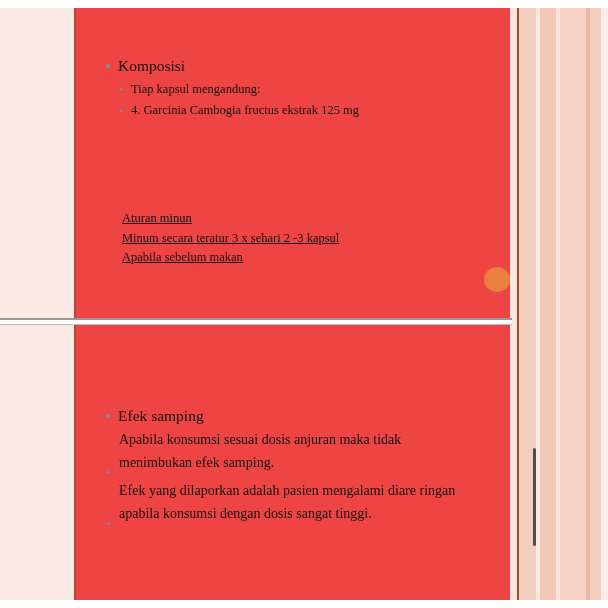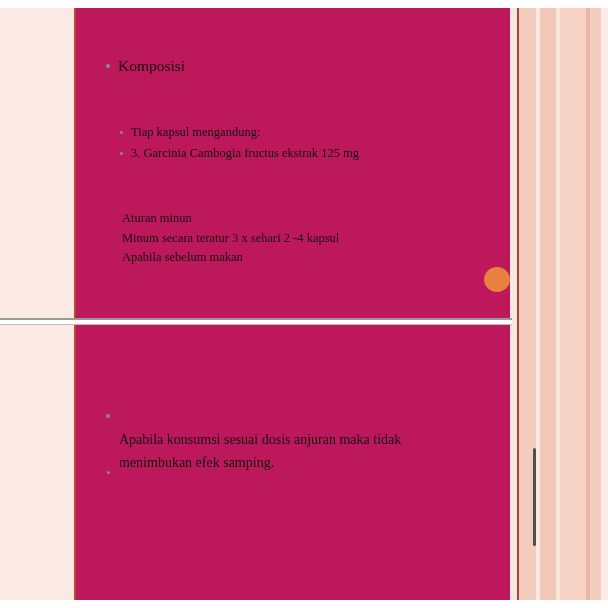--- a/index.html
+++ b/index.html
@@ -21,41 +21,41 @@
       #f2c9b8 30px, #f2c9b8 46px,
       #fae5dc 46px, #fae5dc 50px,
       #f5d2c3 50px, #f5d2c3 76px,
       #e9b9a7 76px, #e9b9a7 80px,
       #f3cdbd 80px, #f3cdbd 91px,
       #fbece6 91px, #fbece6 98px);
   }
   .dark-bar { position:absolute; left:533px; top:448px; width:3px; height:98px; background:#4f4f4f; border-radius:2px; }
 
   
-  .slide  { position:absolute; left:76px; width:434px; background:#be185d; }
+  .slide  { position:absolute; left:76px; width:434px; background:#ef4444; }
   .slide1 { top:8px;   height:310px; }
   .slide2 { top:325px; height:275px; }
   .separator {
     position:absolute; left:0; top:318px; width:512px; height:7px;
     background:#ffffff; border-top:2px solid #9a9a9a; border-bottom:1px solid #bcbcbc;
     box-sizing:border-box;
   }
 
   .row { display:flex; align-items:flex-start; }
   .bullet { flex:none; border-radius:50%; background:#7b8ea0; }
   .bullet.lg { width:4px; height:4px; margin:9px 8px 0 0; }
   .bullet.sm { width:3px; height:3px; margin:9px 8px 0 0; }
 
   .heading  { font-size:15.5px; line-height:22px; }
   .h1row    { position:absolute; left:30px; top:47px; }
-  .sublist  { position:absolute; left:44px; top:71px;margin-top:43px; }
+  .sublist  { position:absolute; left:44px; top:71px; }
   .sub-row  { height:21px; }
   .sub-text { font-size:12.5px; line-height:21px; }
   .usage    { position:absolute; left:46px; top:201px; font-size:12.5px; line-height:19.5px; }
-  .usage div{ white-space:nowrap; }
+  .usage div{ white-space:nowrap;text-decoration:underline; }
   .orange-dot { position:absolute; left:408px; top:259px; width:26px; height:25px;
                 background:#e8803f; border-radius:50%; }
 
   .h2row  { position:absolute; left:30px; top:80px; }
   .paras  { position:absolute; left:31px; top:103px; width:370px; }
   .para   { display:flex; align-items:flex-end; margin-bottom:5px; }
   .para .bullet { margin:10px 9px 0 0; }
   .ptext  { font-size:14px; line-height:23px; width:338px; }
 </style>
 </head>
@@ -75,43 +75,48 @@
       <span class="heading">Komposisi</span>
     </div>
 
     <div class="sublist">
       <div class="row sub-row">
         <span class="bullet sm"></span>
         <span class="sub-text">Tiap kapsul mengandung:</span>
       </div>
       <div class="row sub-row">
         <span class="bullet sm"></span>
-        <span class="sub-text">3. Garcinia Cambogia fructus ekstrak 125 mg</span>
+        <span class="sub-text">4. Garcinia Cambogia fructus ekstrak 125 mg</span>
       </div>
     </div>
 
     <div class="usage">
       <div>Aturan minun</div>
-      <div>Minum secara teratur 3 x sehari 2 -4 kapsul</div>
+      <div>Minum secara teratur 3 x sehari 2 -3 kapsul</div>
       <div>Apabila sebelum makan</div>
     </div>
 
     <div class="orange-dot"></div>
   </div>
 
   <div class="separator"></div>
 
   <div class="slide slide2">
 
     <div class="row h2row">
       <span class="bullet lg"></span>
+      <span class="heading">Efek samping</span>
     </div>
 
     <div class="paras">
       <div class="para">
         <span class="bullet sm"></span>
         <span class="ptext">Apabila konsumsi sesuai dosis anjuran maka tidak menimbukan efek samping.</span>
+      </div>
+      <div class="para">
+        <span class="bullet sm"></span>
+        <span class="ptext">Efek yang dilaporkan adalah pasien mengalami diare ringan apabila konsumsi dengan dosis sangat tinggi.</span>
       </div>
     </div>
 
   </div>
 
 </div>
 
 </body></html>

